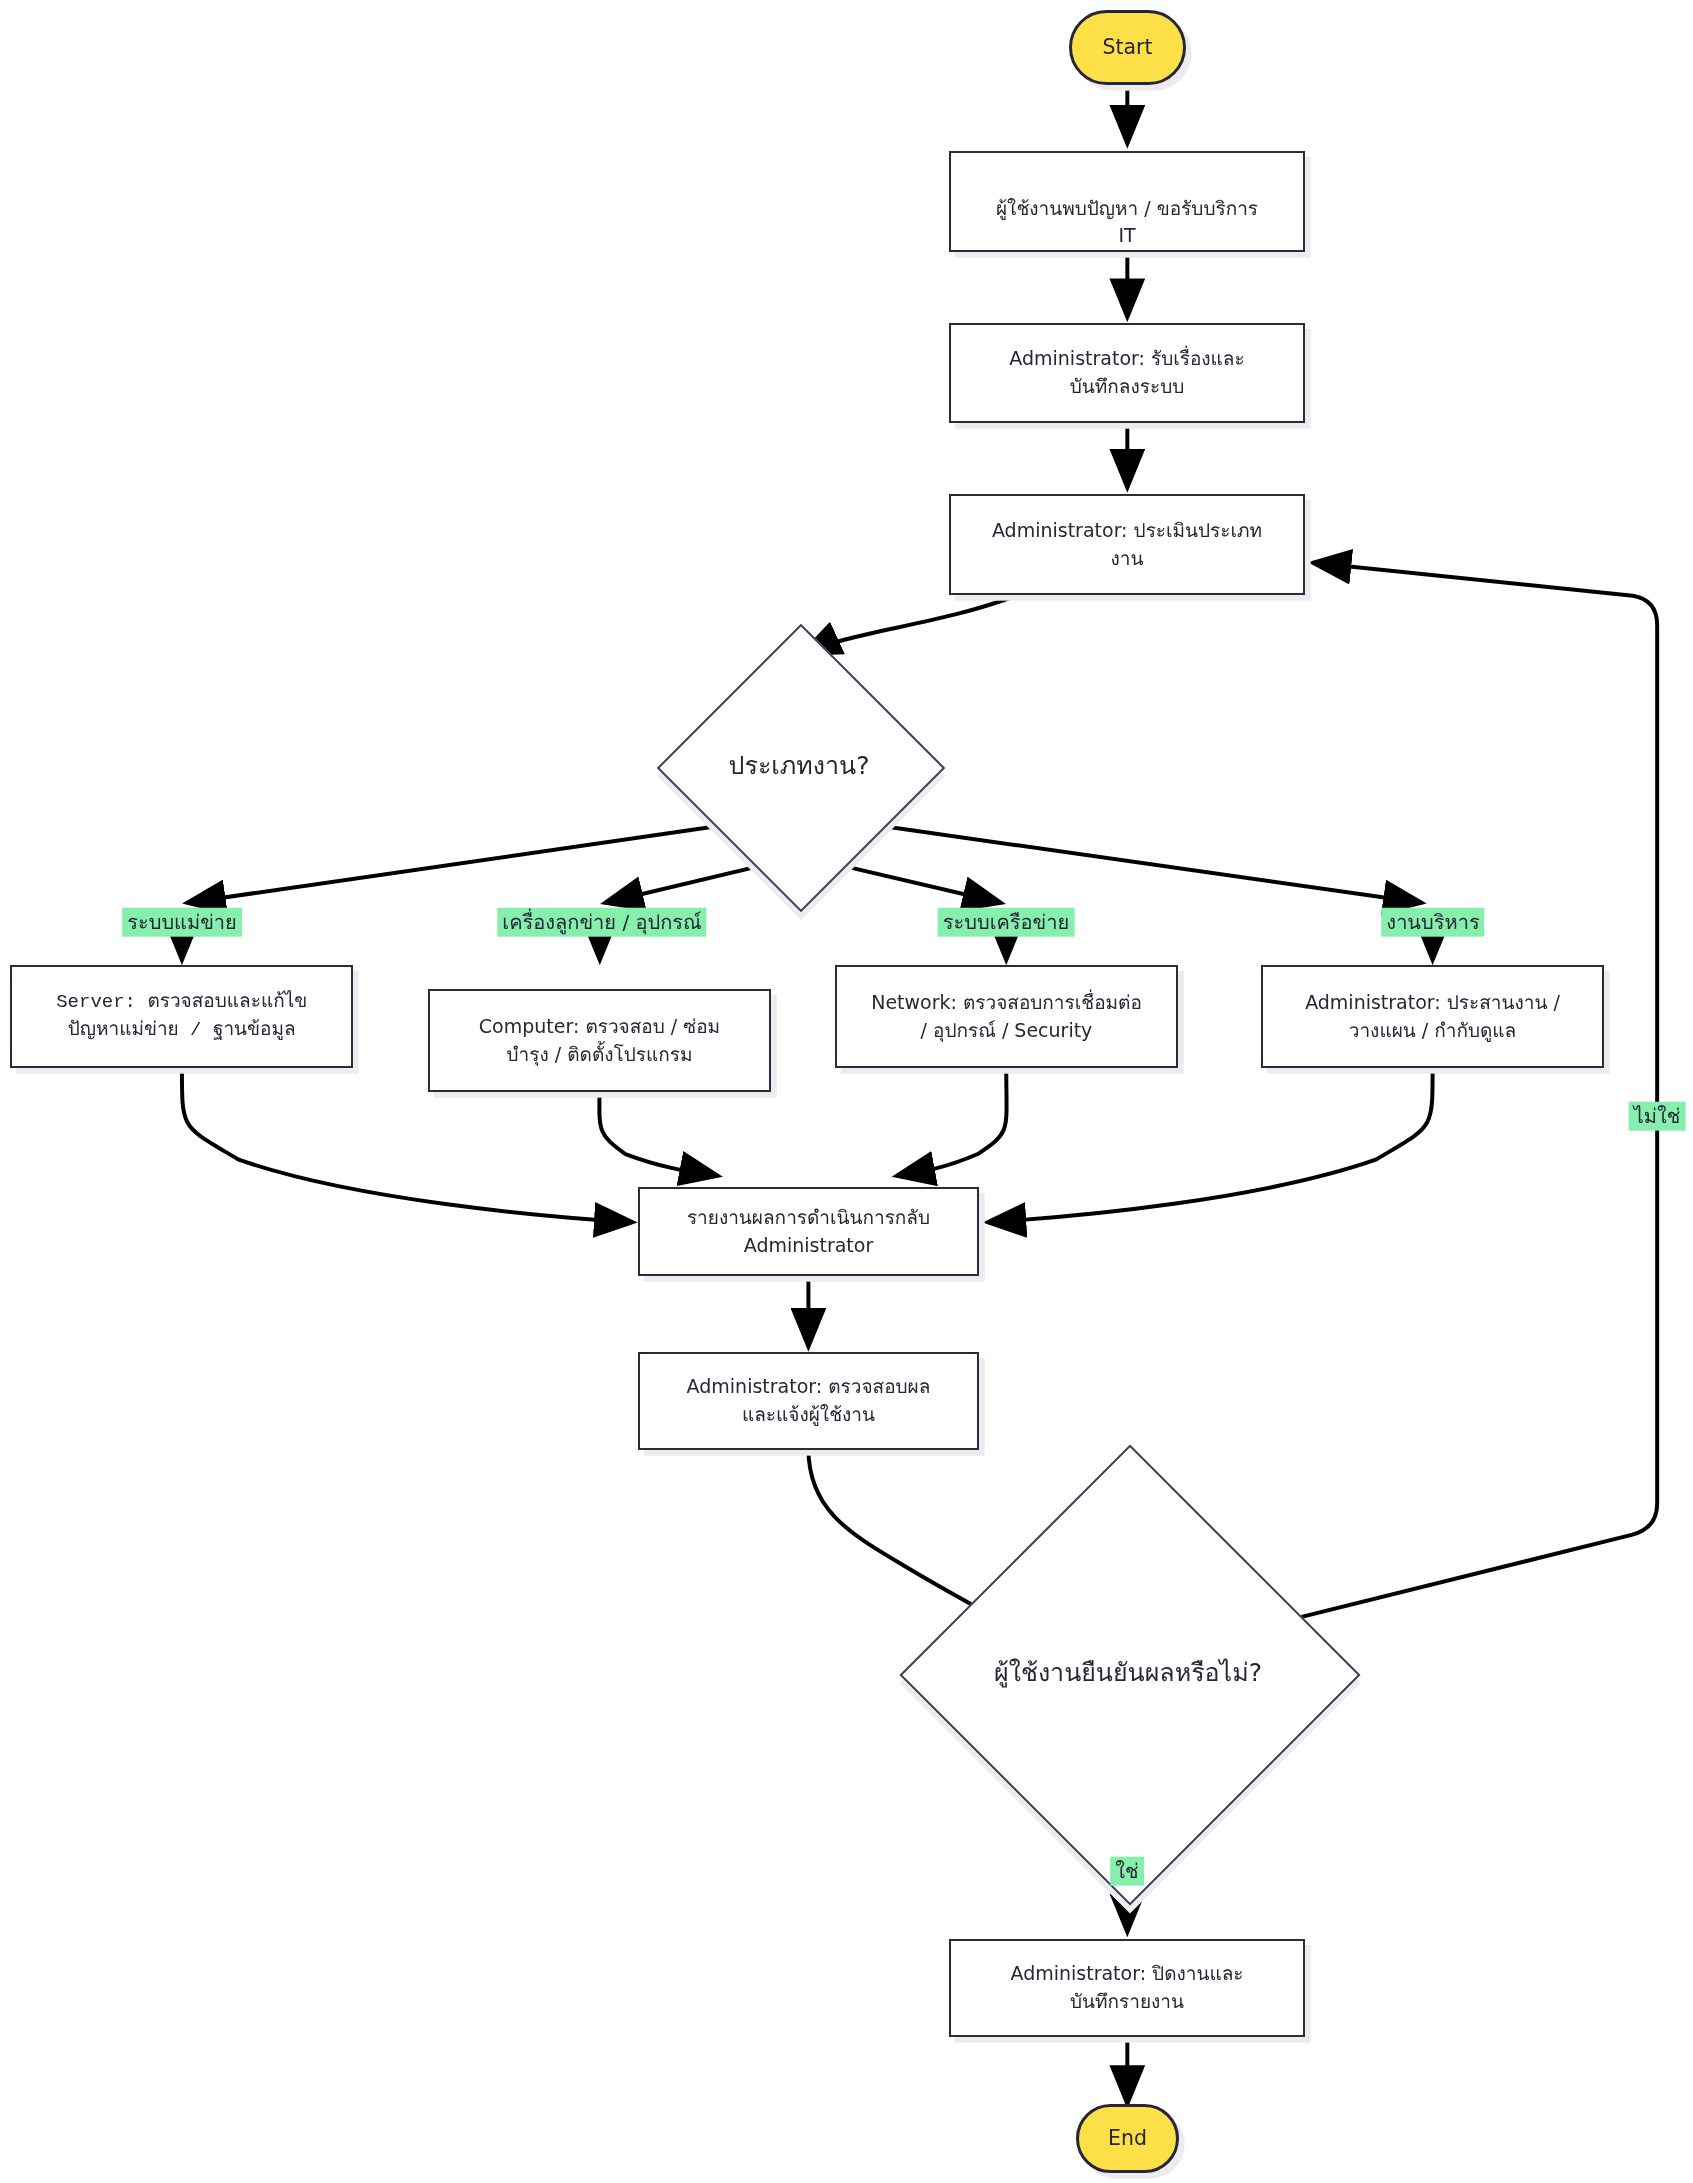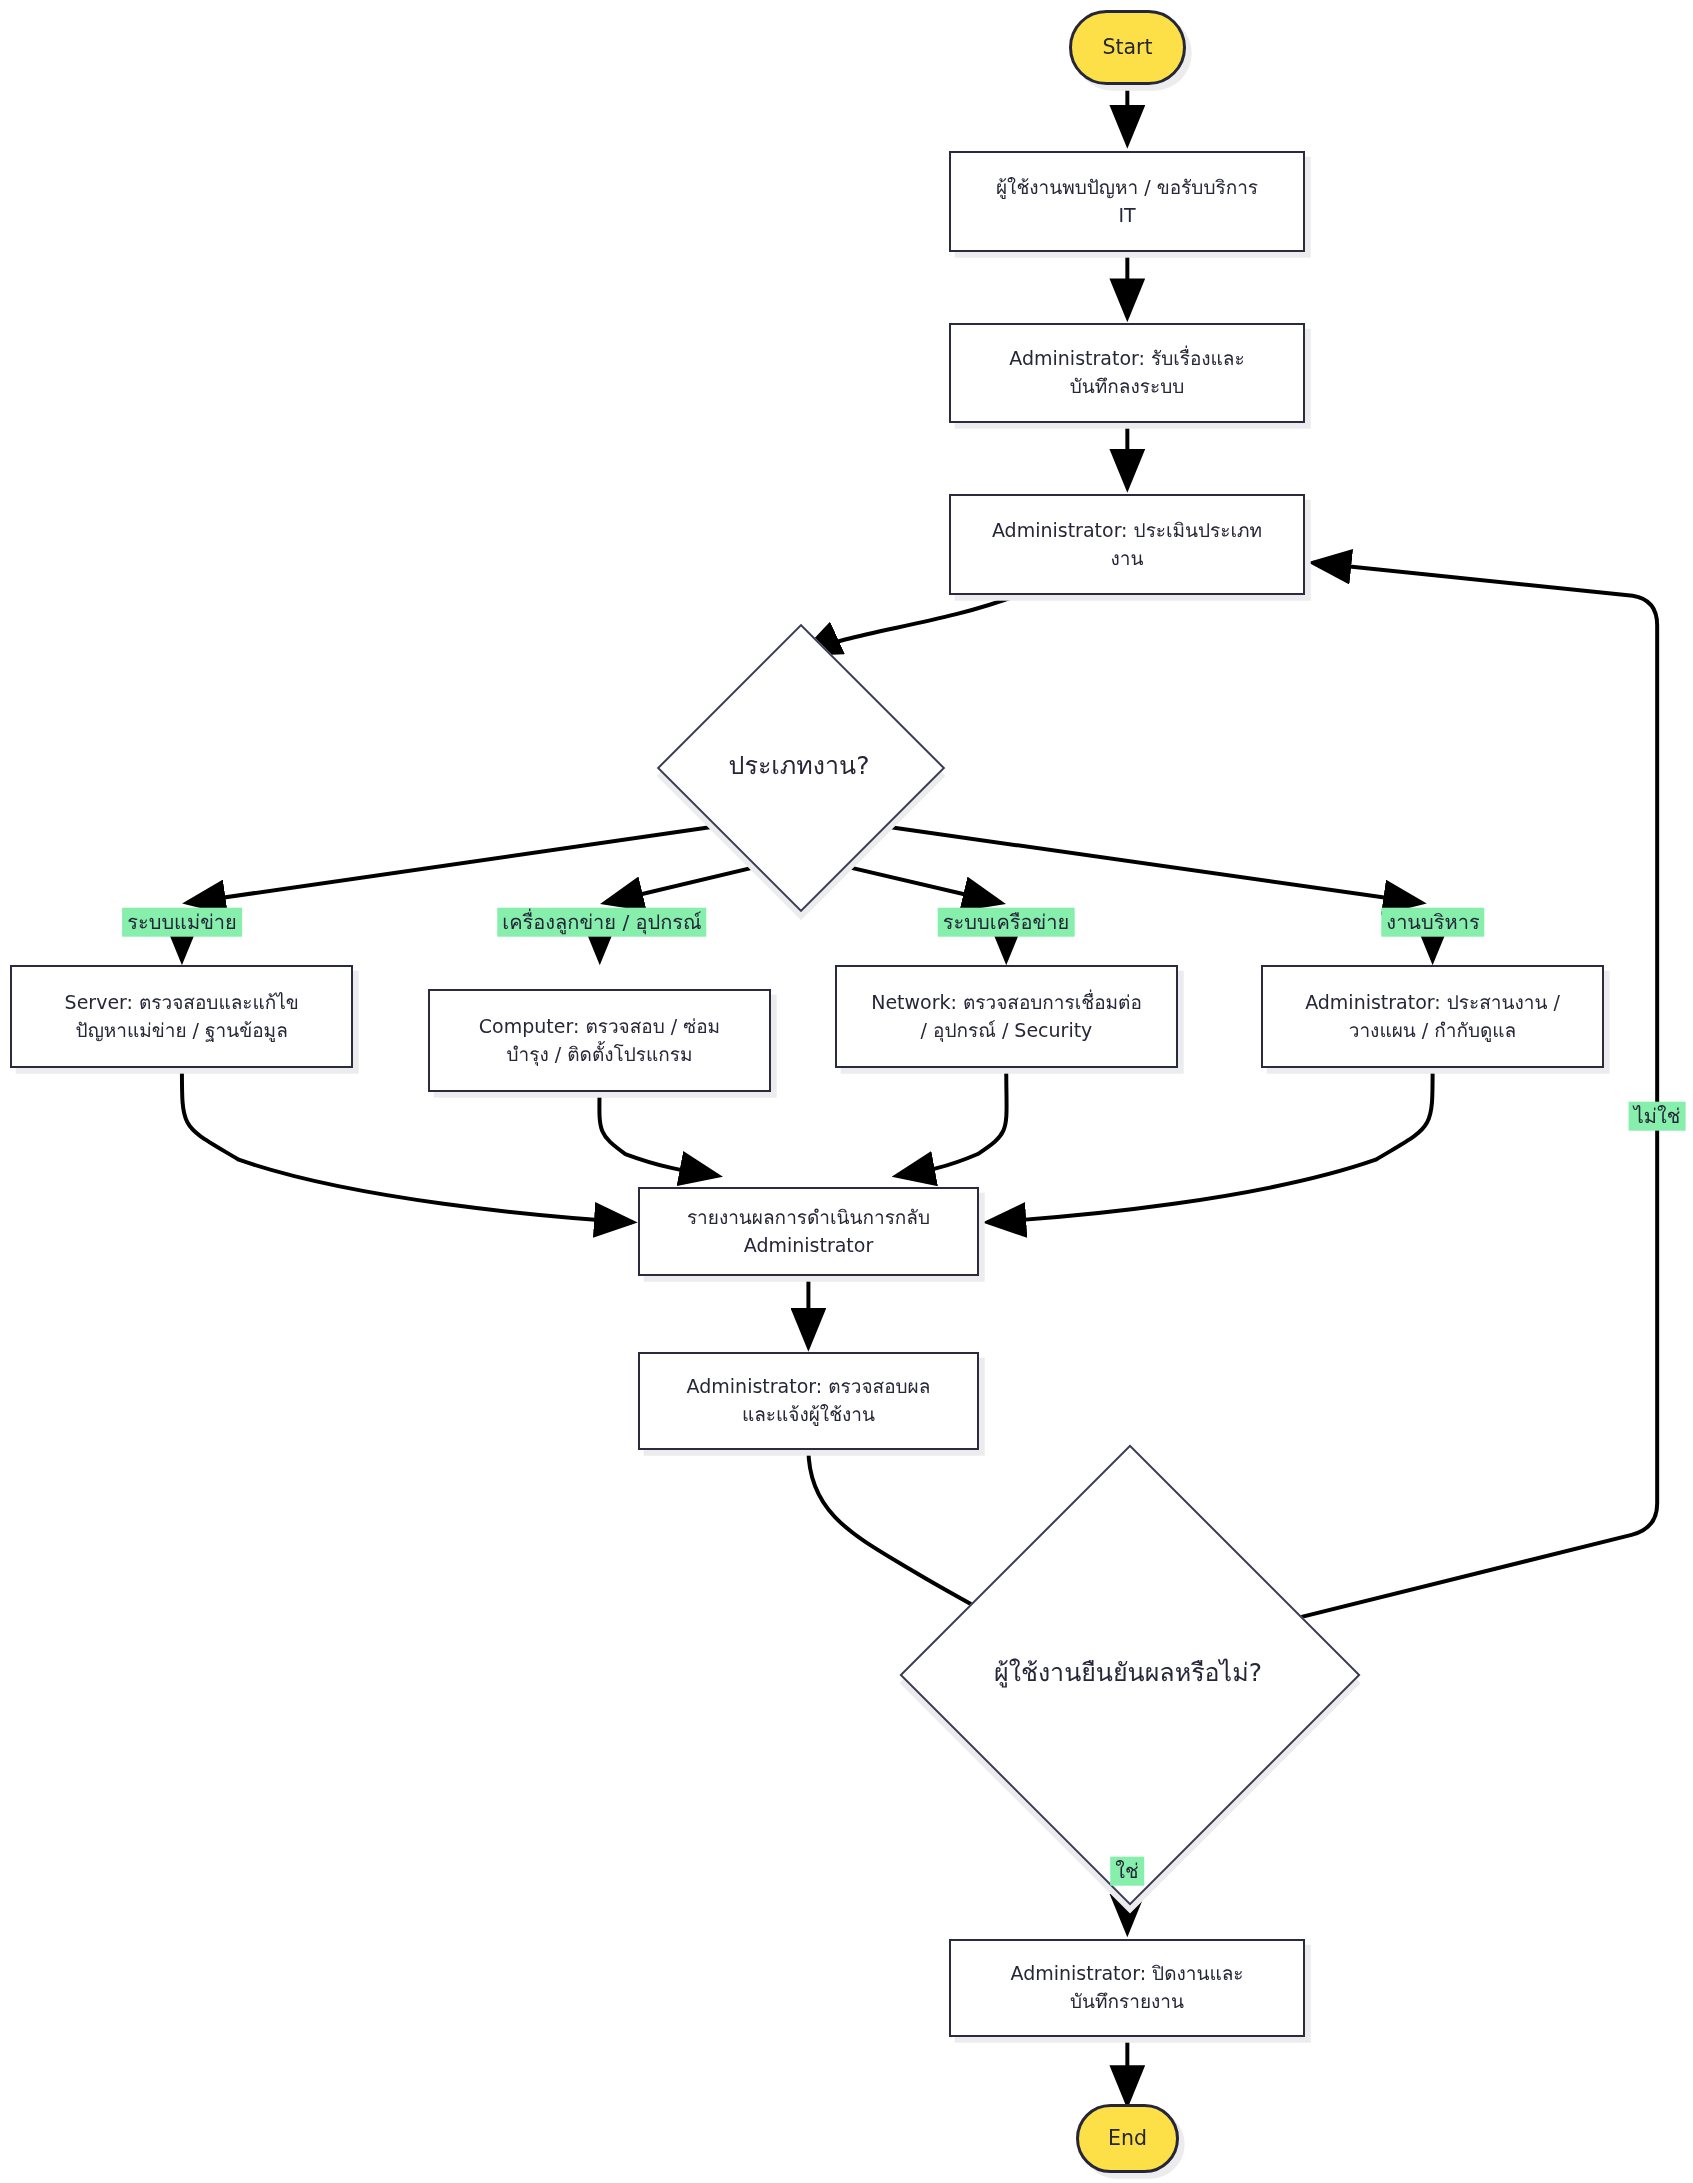--- a/index.html
+++ b/index.html
@@ -104,21 +104,21 @@
       <path d="M1983,3582 L1983,3700"></path>
 
       <path d="M2186,2870 L2870,2700 Q2915,2688 2915,2645 L2915,1100 Q2915,1055 2872,1048 L2310,990"></path>
     </g>
   </svg>
 
   <div class="node stadium" style="left:1069px;top:10.2px;width:117px;height:75px;">
     <div class="txt">Start</div>
   </div>
 
-  <div class="node rect" style="left:949px;top:151px;width:356px;height:101px;">
+  <div class="node rect" style="left:949px;top:151px;width:356px;height:101px;align-items:flex-end;">
     <div class="txt">ผู้ใช้งานพบปัญหา / ขอรับบริการ
 IT</div>
   </div>
 
   <div class="node rect" style="left:949px;top:323px;width:356px;height:100px;">
     <div class="txt">Administrator: รับเรื่องและ
 บันทึกลงระบบ</div>
   </div>
 
   <div class="node rect" style="left:949px;top:494px;width:356px;height:101px;">
@@ -129,21 +129,21 @@
   <div class="node diamond" style="left:699px;top:666px;width:200px;height:200px;">
     <div class="dshape"></div>
     <div class="txt">ประเภทงาน?</div>
   </div>
 
   <div class="edge-label" style="left:182px;top:922px;">ระบบแม่ข่าย</div>
   <div class="edge-label" style="left:602px;top:922px;">เครื่องลูกข่าย / อุปกรณ์</div>
   <div class="edge-label" style="left:1006px;top:922px;">ระบบเครือข่าย</div>
   <div class="edge-label" style="left:1433px;top:922px;">งานบริหาร</div>
 
-  <div class="node rect" style="left:10.2px;top:965px;width:343px;height:103px;">
+  <div class="node rect" style="left:10.2px;top:965px;width:343px;height:103px;font-family:Liberation Mono, monospace;">
     <div class="txt">Server: ตรวจสอบและแก้ไข
 ปัญหาแม่ข่าย / ฐานข้อมูล</div>
   </div>
 
   <div class="node rect" style="left:428px;top:965px;width:343px;height:103px;margin-top:24px;">
     <div class="txt">Computer: ตรวจสอบ / ซ่อม
 บำรุง / ติดตั้งโปรแกรม</div>
   </div>
 
   <div class="node rect" style="left:835px;top:965px;width:343px;height:103px;">

